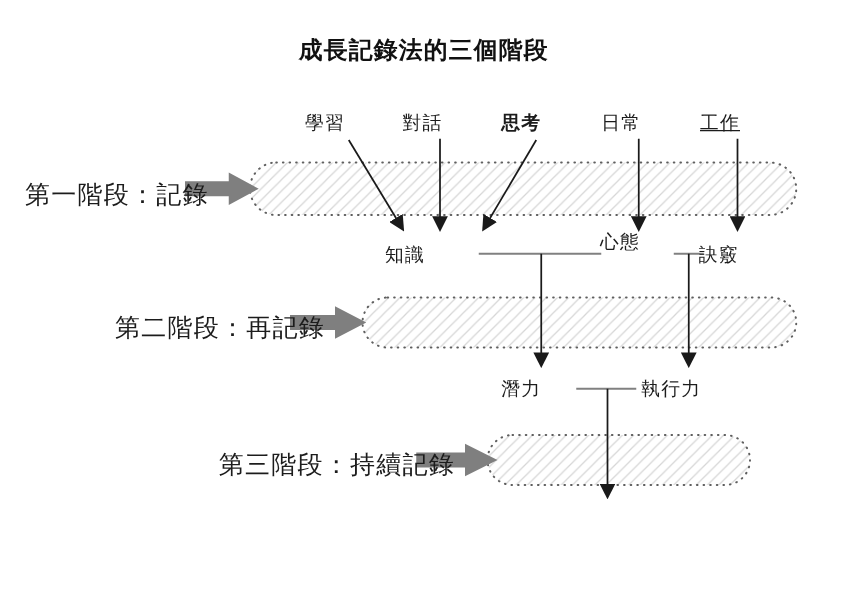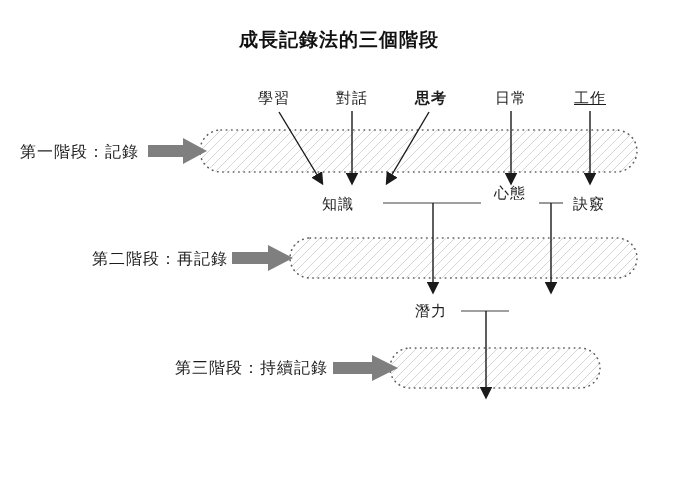--- a/index.html
+++ b/index.html
@@ -5,22 +5,22 @@
   html,body{margin:0;padding:0;background:#ffffff;}
   #stage{
     position:relative;width:678px;height:490px;background:#ffffff;overflow:hidden;
     font-family:"Liberation Sans","DejaVu Sans",sans-serif;color:#1c1c1c;
   }
   .abs{position:absolute;}
   .title{
     left:0;top:27px;width:678px;text-align:center;
     font-size:19px;font-weight:700;letter-spacing:1px;color:#111;
   }
-  .lbl{position:absolute;font-size:15px;text-align:center;letter-spacing:1px;color:#1c1c1c;white-space:nowrap;}
-  .stage-lbl{position:absolute;font-size:16px;letter-spacing:1px;color:#1c1c1c;white-space:nowrap;}
+  .lbl{position:absolute;font-size:15px;text-align:left;letter-spacing:1px;color:#1c1c1c;white-space:nowrap;}
+  .stage-lbl{position:absolute;font-size:20px;letter-spacing:1px;color:#1c1c1c;white-space:nowrap;}
   
   .t0{left:244px;top:89px;width:60px;}
   .t1{left:322px;top:89px;width:60px;font-family:Liberation Mono, monospace;}
   .t2{left:401px;top:89px;width:60px;font-weight:bold;}
   .t3{left:481px;top:89px;width:60px;}
   .t4{left:560px;top:89px;width:60px;text-decoration:underline;}
   
   .s0{left:20px;top:142px;}
   .s1{left:92px;top:249px;}
   .s2{left:175px;top:358px;}
@@ -88,15 +88,16 @@
 
   <div class="stage-lbl s0">第一階段：記錄</div>
   <div class="stage-lbl s1">第二階段：再記錄</div>
   <div class="stage-lbl s2">第三階段：持續記錄</div>
 
   <div class="lbl n0">知識</div>
   <div class="lbl n1">心態</div>
   <div class="lbl n2">訣竅</div>
 
   <div class="lbl m0">潛力</div>
+  <div class="lbl m1">執行力</div>
 
 
 </div>
 
 </body></html>

